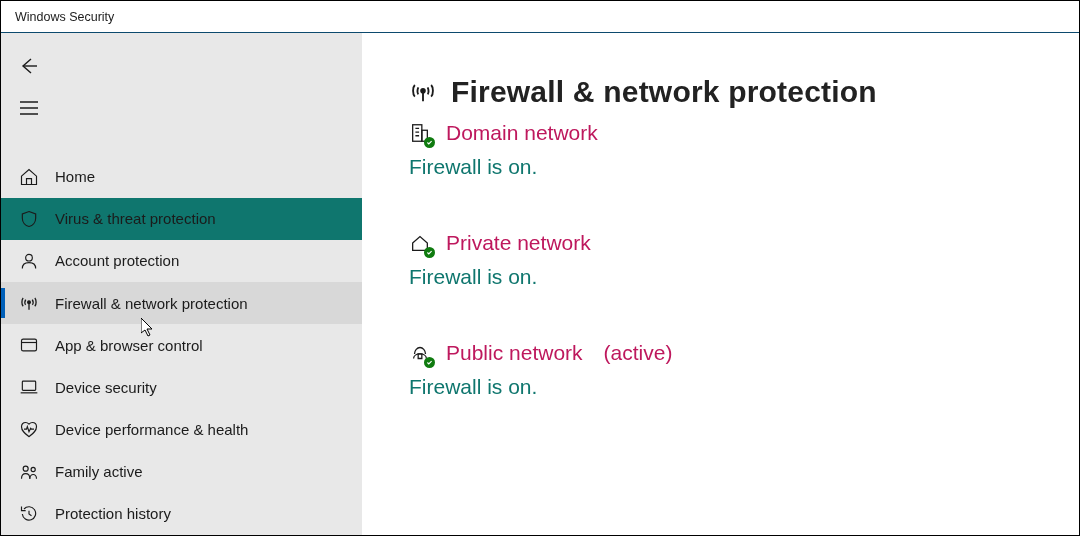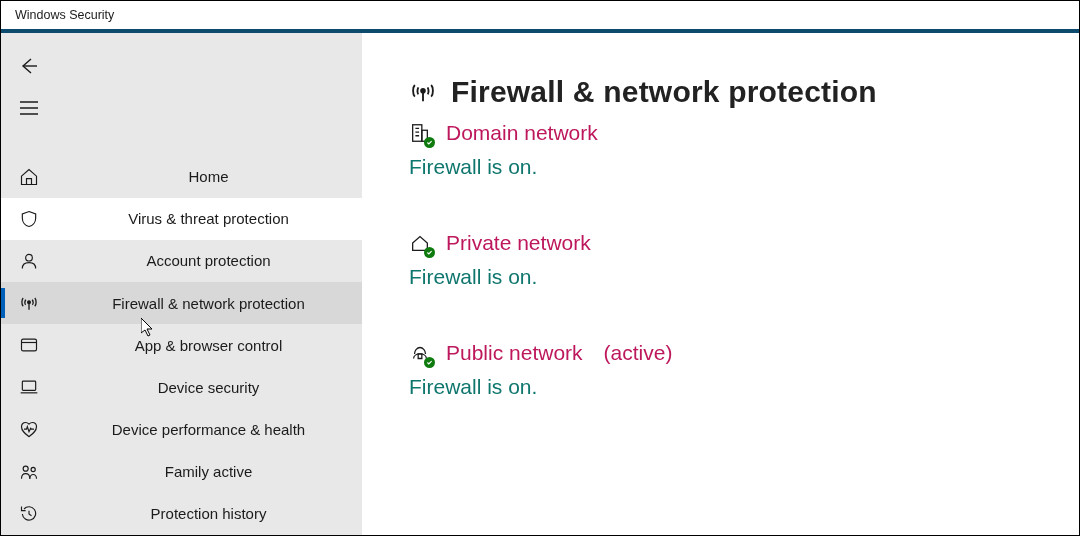--- a/index.html
+++ b/index.html
@@ -12,33 +12,32 @@
     overflow: hidden;
     color: #1b1b1b;
   }
   .titlebar {
     height: 32px;
     display: flex;
     align-items: center;
     padding-left: 14px;
     font-size: 12.5px;
     color: #1b1b1b;
-    border-bottom: 4px solid #0c4a6e;
+    border-bottom: 1px solid #0c4a6e;
   }
   .layout {
     display: flex;
     height: calc(100% - 32px);
   }
   .sidebar {
     width: 361px;
     background: #e8e8e8;
     display: flex;
     flex-direction: column;
     padding-top: 12px;
-    text-align: center;
   }
   .sidebar .top-row {
     height: 45px;
     display: flex;
     align-items: center;
     padding-left: 16px;
   }
   .back-btn {
     width: 24px; height: 24px;
     display: flex; align-items: center; justify-content: center;
@@ -53,21 +52,21 @@
     height: 45px;
     display: flex;
     align-items: center;
     padding-left: 18px;
     font-size: 15px;
     color: #1b1b1b;
     gap: 16px;
     position: relative;
   }
   .nav-item.hover-state {
-    background: #ffffff;
+    background: #0f766e;
   }
   .nav-item.selected {
     background: #d8d8d8;
   }
   .nav-item.selected::before {
     content: "";
     position: absolute;
     left: 0; top: 6px; bottom: 6px;
     width: 4px;
     background: #005fb8;

